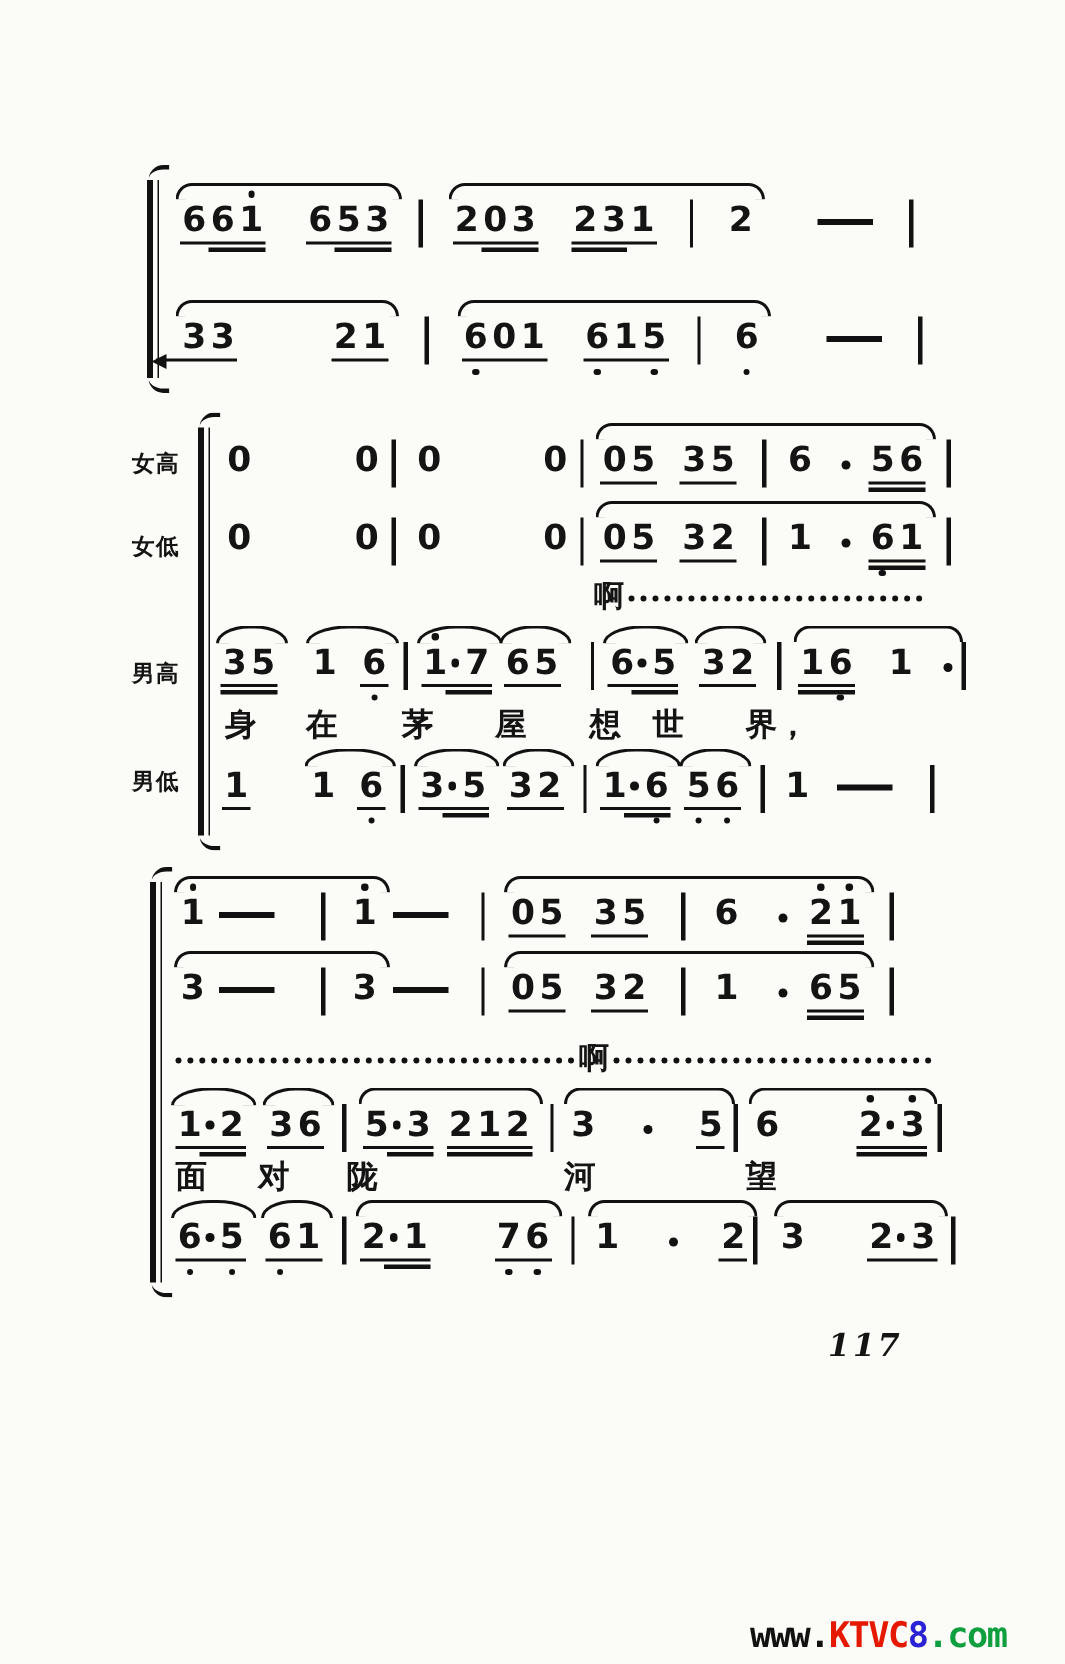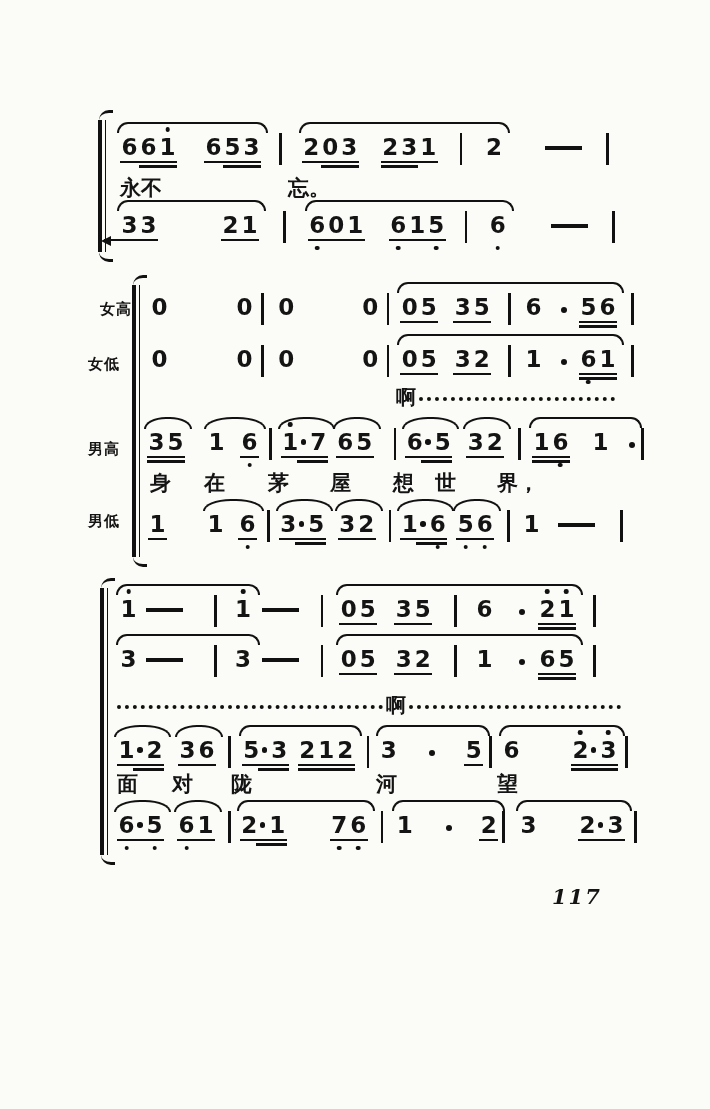--- a/index.html
+++ b/index.html
@@ -88,24 +88,20 @@
           </div>
           <div class="bar" style="margin-left: 22px;"></div>
           <div class="tok" style="margin-left: 22px;">
             <div class="ch">2</div>
           </div>
           <div class="dash" style="margin-left: 42px;"></div>
           <div class="bar" style="margin-left: 24px;"></div>
           <div class="arc wide" style="left: -3px; width: 147px;"></div>
           <div class="arc wide" style="left: 179px; width: 207px;"></div>
         </div>
-        <div class="lrow" style="top: 61px; left: 22px;">
-          <div class="cn" style="margin-left: 0px;">永不</div>
-          <div class="cn" style="margin-left: 126px;">忘。</div>
-        </div>
         <div class="mrow" style="top: 83px; left: 22px;">
           <div class="tok tiel" style="margin-left: 0px;">
             <div class="ch">3</div>
             <div class="ch">3</div>
             <div class="ul"></div>
             <div class="tiearrow"></div>
           </div>
           <div class="tok" style="margin-left: 63px;">
             <div class="ch">2</div>
             <div class="ch">1</div>
@@ -134,21 +130,21 @@
           <div class="arc wide" style="left: 185px; width: 205px;"></div>
         </div>
       </div>
       <div class="system" style="left: 88px; top: 281px; width: 552px; height: 300px;">
         <div class="bracket" style="left: 44px; top: 4px; height: 272px;">
           <div class="bkm"></div>
           <div class="bkt"></div>
           <div class="bkh top"></div>
           <div class="bkh bot"></div>
         </div>
-        <div class="vlabel" style="top: 19px; margin-left: 12px;">女高</div>
+        <div class="vlabel" style="top: 19px;">女高</div>
         <div class="vlabel" style="top: 74px;">女低</div>
         <div class="vlabel" style="top: 159px;">男高</div>
         <div class="vlabel" style="top: 231px;">男低</div>
         <div class="mrow" style="top: 0px; left: 58px;">
           <div class="tok" style="margin-left: 4px;">
             <div class="ch">0</div>
           </div>
           <div class="tok" style="margin-left: 66px;">
             <div class="ch">0</div>
           </div>
@@ -560,13 +556,14 @@
           <div class="bar" style="margin-left: 9px;"></div>
           <div class="arc" style="left: -2px; width: 53px;"></div>
           <div class="arc" style="left: 58px; width: 44px;"></div>
           <div class="arc wide" style="left: 121px; width: 134px;"></div>
           <div class="arc wide" style="left: 276px; width: 109px;"></div>
           <div class="arc wide" style="left: 400px; width: 112px;"></div>
         </div>
       </div>
     </div>
   <div class="pagenum">117</div>
+  <div class="wm" id="wm"><span style="color: rgb(17, 17, 17);">www.</span><span style="color: rgb(229, 24, 0);">KTVC</span><span style="color: rgb(42, 35, 214);">8</span><span style="color: rgb(15, 159, 62);">.com</span></div>
 </div>
 
 </body></html>

